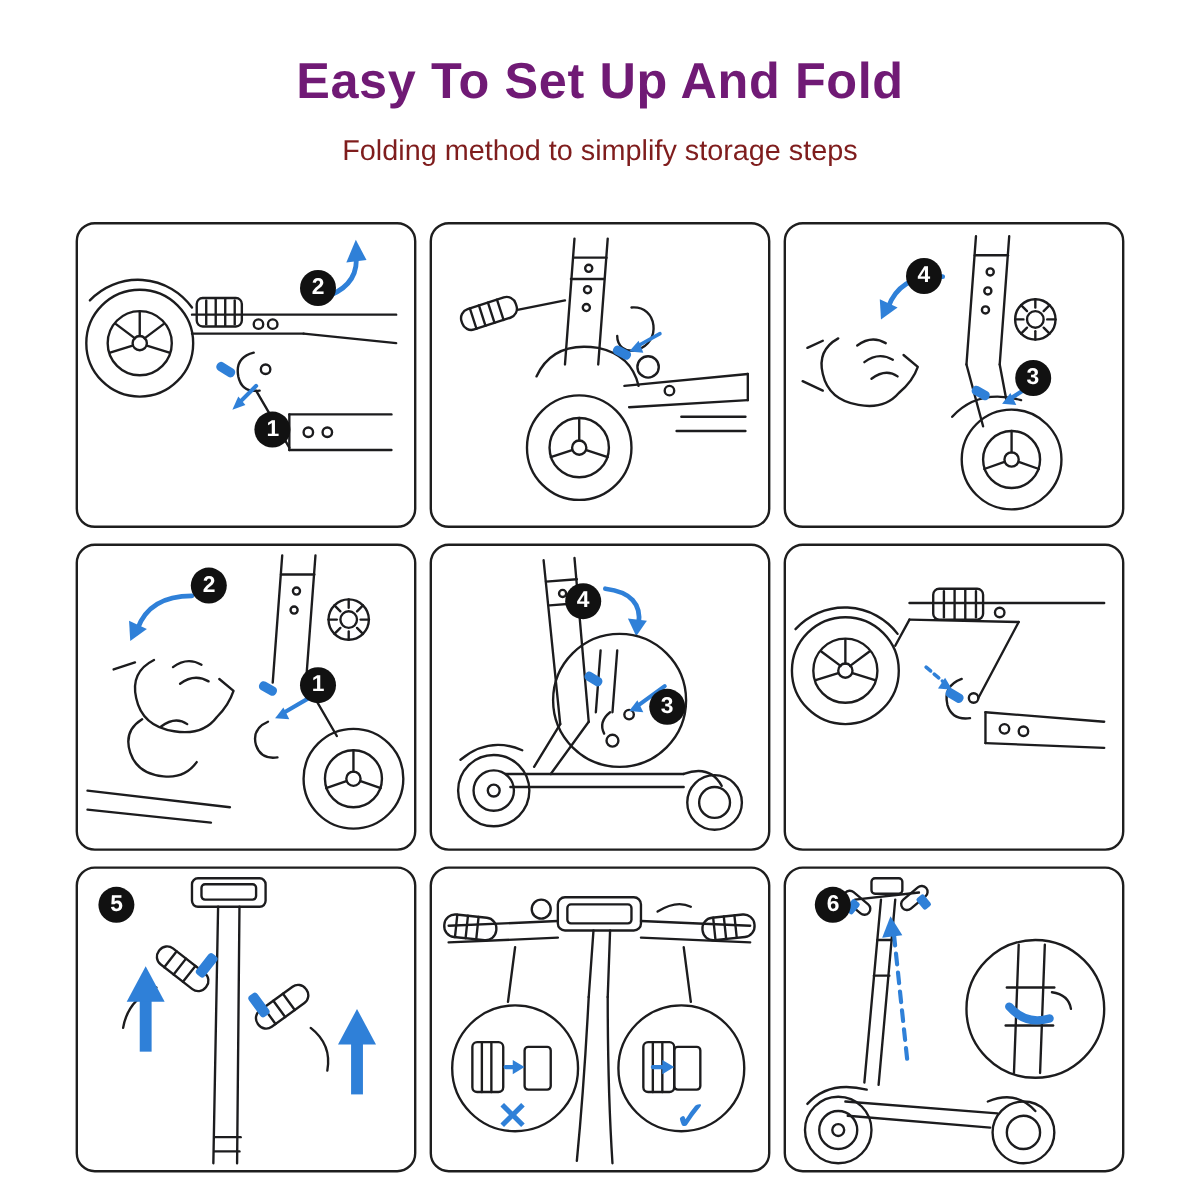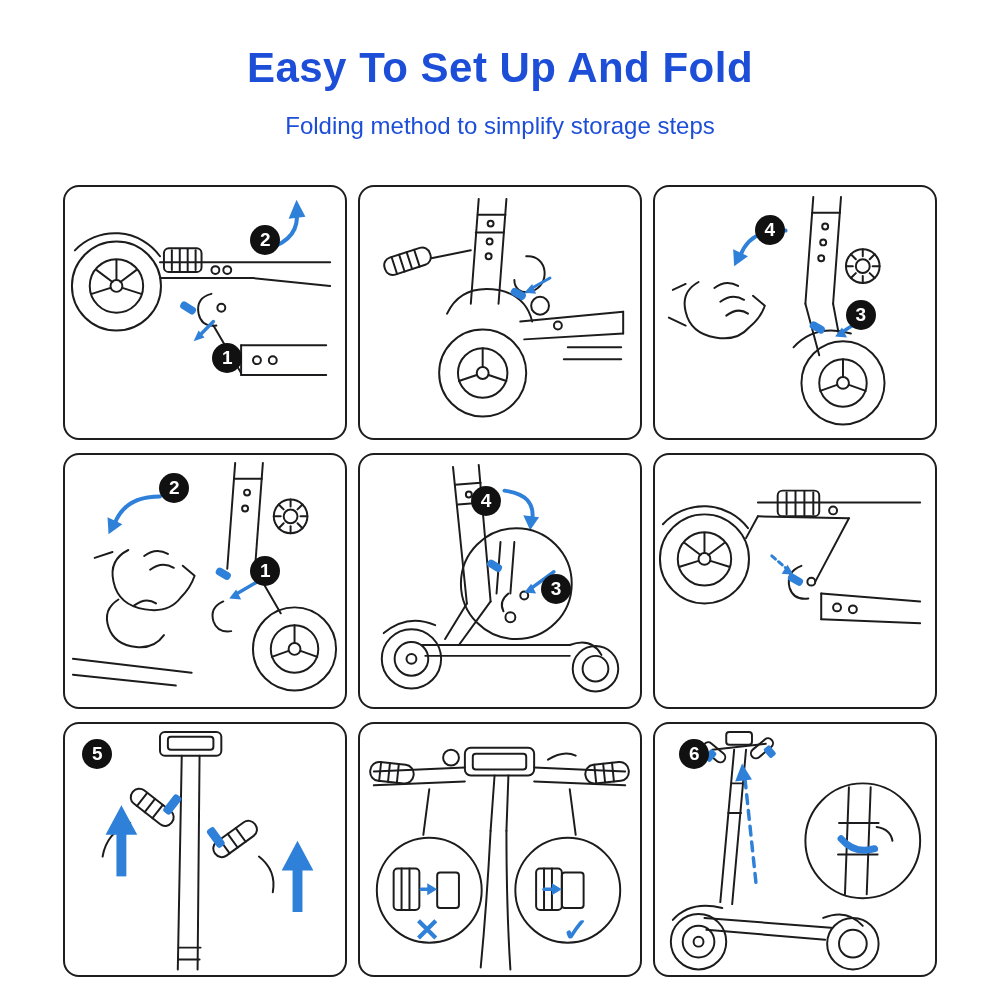--- a/index.html
+++ b/index.html
@@ -2,22 +2,22 @@
 <html><head>
 <meta charset="utf-8">
 <style>
   * { margin:0; padding:0; box-sizing:border-box; }
   html,body { background:#ffffff; }
   .page {
     width:1000px; height:1000px; position:relative; background:#ffffff;
     font-family:"Liberation Sans", sans-serif; overflow:hidden; margin:0 auto;
   }
   .header { position:absolute; top:44px; left:0; width:100%; text-align:center; }
-  .title { font-size:42px; font-weight:800; color:#1d4ed8; letter-spacing:0.5px; }
-  .subtitle { margin-top:20px; font-size:24px; font-weight:400; color:#1d4ed8; }
+  .title { font-size:42px; font-weight:800; color:#701a75; letter-spacing:0.5px; }
+  .subtitle { margin-top:20px; font-size:24px; font-weight:400; color:#7f1d1d; }
   .grid {
     position:absolute; left:63px; top:185px; width:874px; height:792px;
     display:grid; grid-template-columns:repeat(3,1fr); grid-template-rows:repeat(3,1fr);
     column-gap:11px; row-gap:13px;
   }
   .panel {
     position:relative; border:2px solid #1e1e1e; border-radius:16px;
     background:#ffffff; overflow:hidden;
   }
   .panel svg { position:absolute; inset:0; width:100%; height:100%; }

